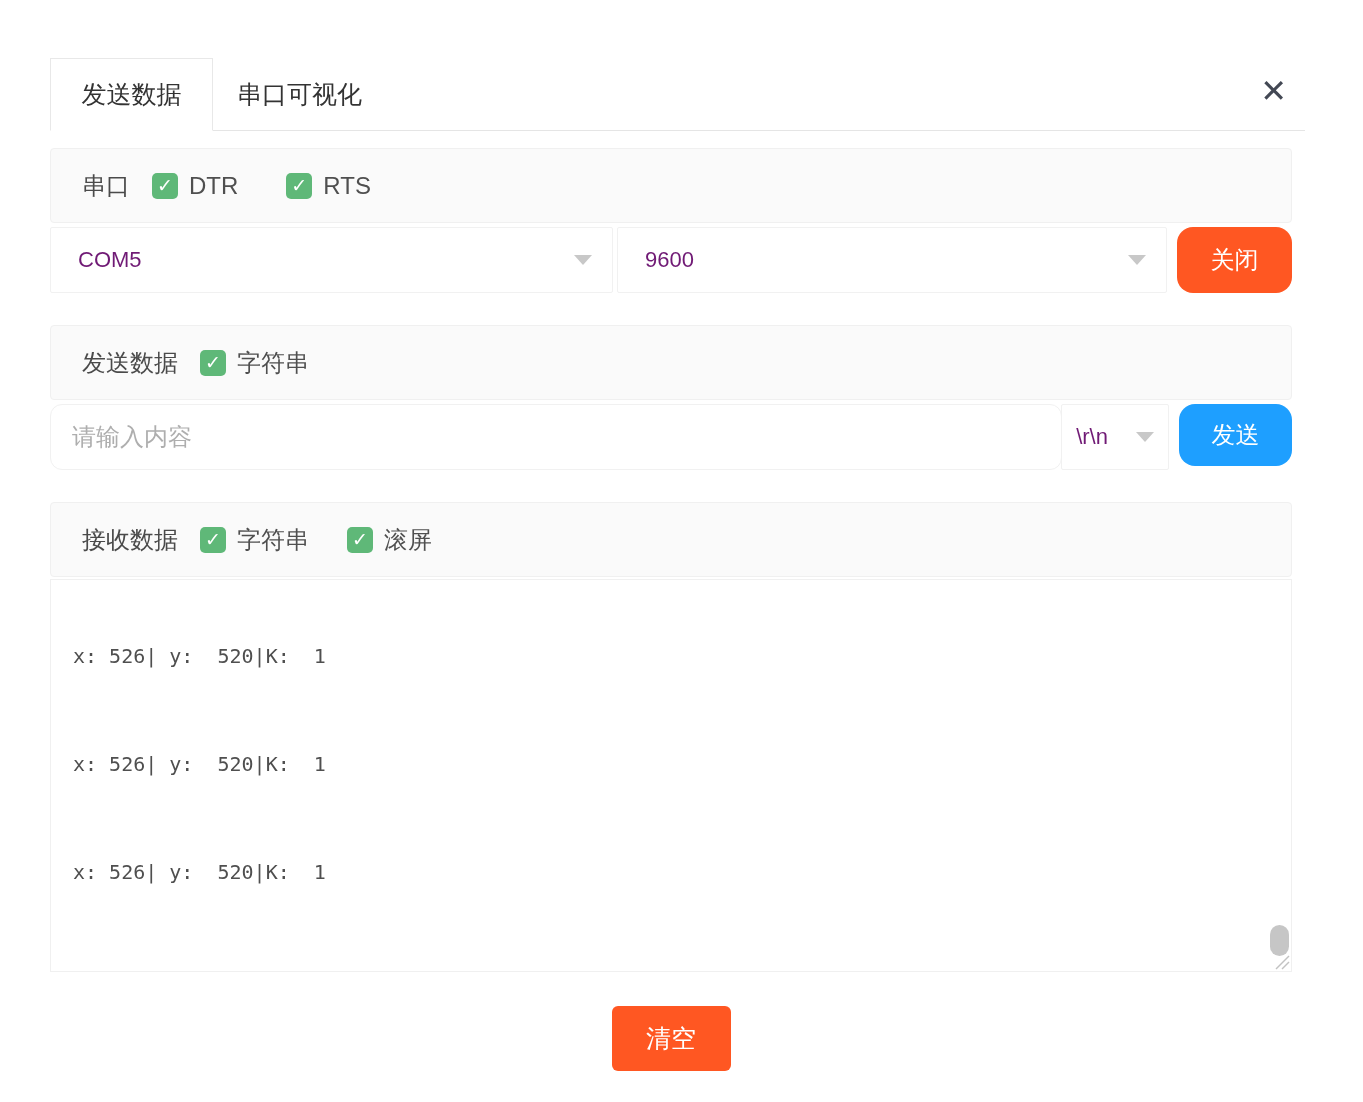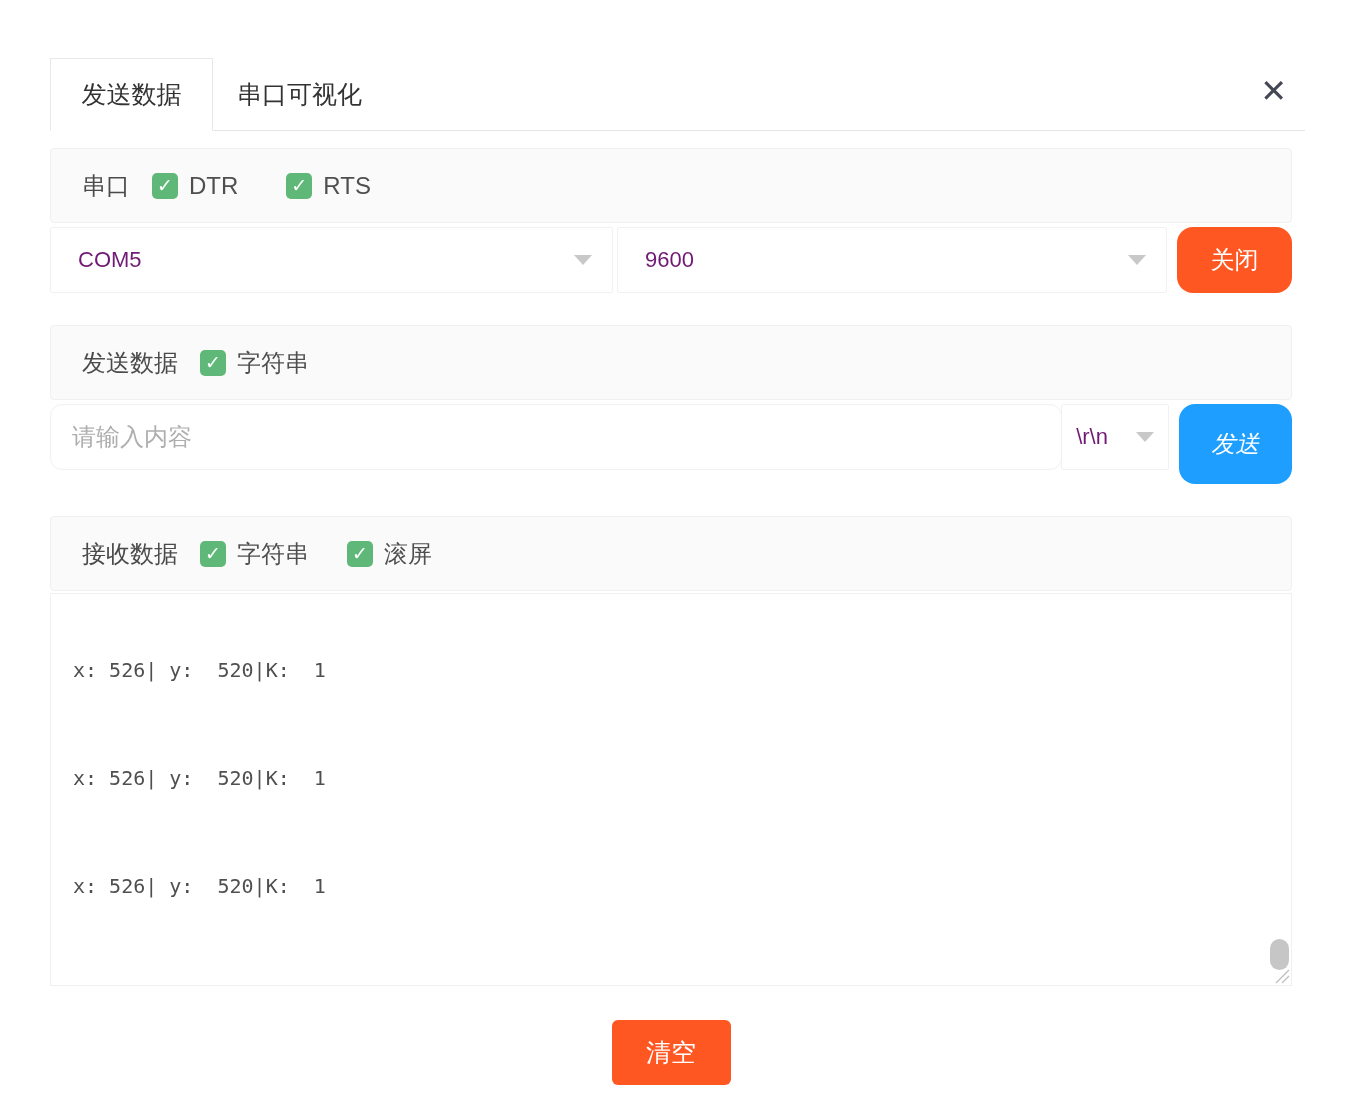--- a/index.html
+++ b/index.html
@@ -72,21 +72,21 @@
   .btn-close-port { width:115px; height:66px; background:#FF5722; margin-left:10px; }
 
   .send-input {
     width:1013px; height:66px; border:1px solid #f1f1f1; border-radius:12px;
     padding:0 20px 0 21px; font-size:24px; color:#333;
     font-family:inherit; outline:none; background:#fff;
   }
   .send-input::placeholder { color:#aeaeae; }
   .sel-eol { width:108px; margin-left:-1px; padding:0 36px 0 14px; }
   .sel-eol .arrow { right:14px; }
-  .btn-send { width:113px; height:80px; background:#1E9FFF; margin-left:10px;font-style:italic; }
+  .btn-send { width:113px; height:62px; background:#1E9FFF; margin-left:10px; }
 
   
   .rx-area {
     position:relative; margin-top:2px; width:1242px; height:393px;
     background:#fff; border:1px solid #f0f0f0; border-radius:0;
     overflow:hidden; cursor:text;
   }
   .rx-text {
     margin-top:-14px; padding-left:22px;
     font-family:"DejaVu Sans Mono","Liberation Mono",monospace;

